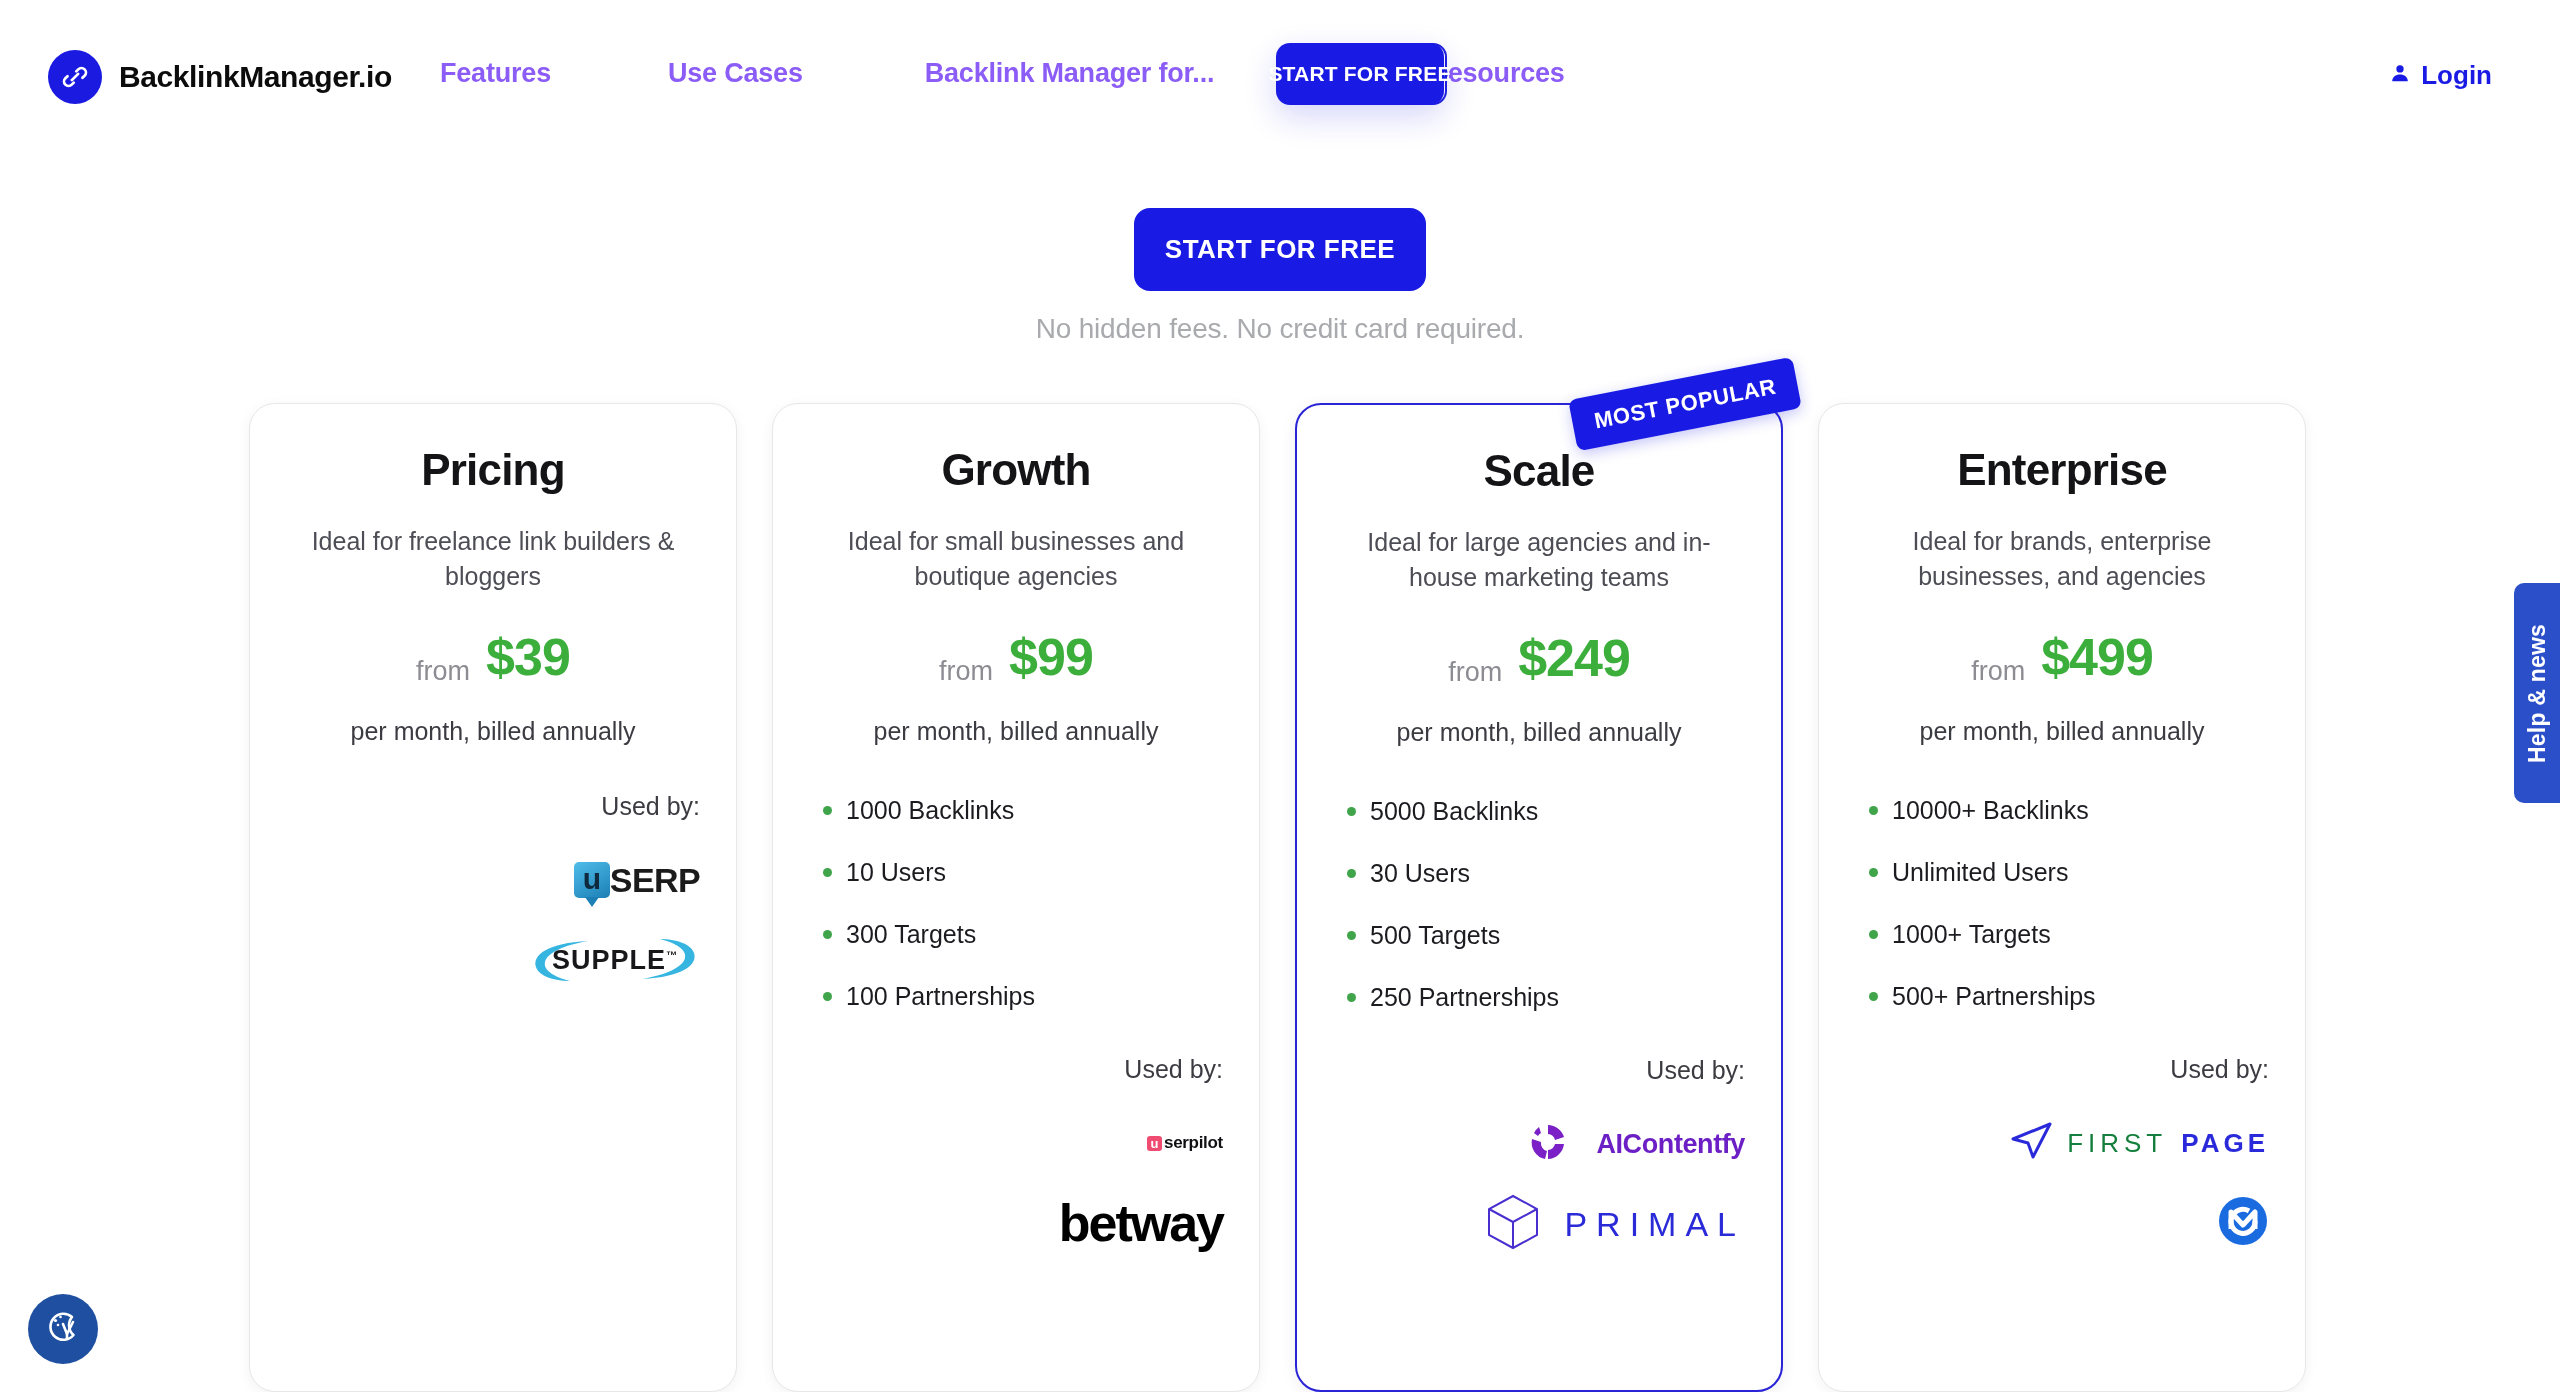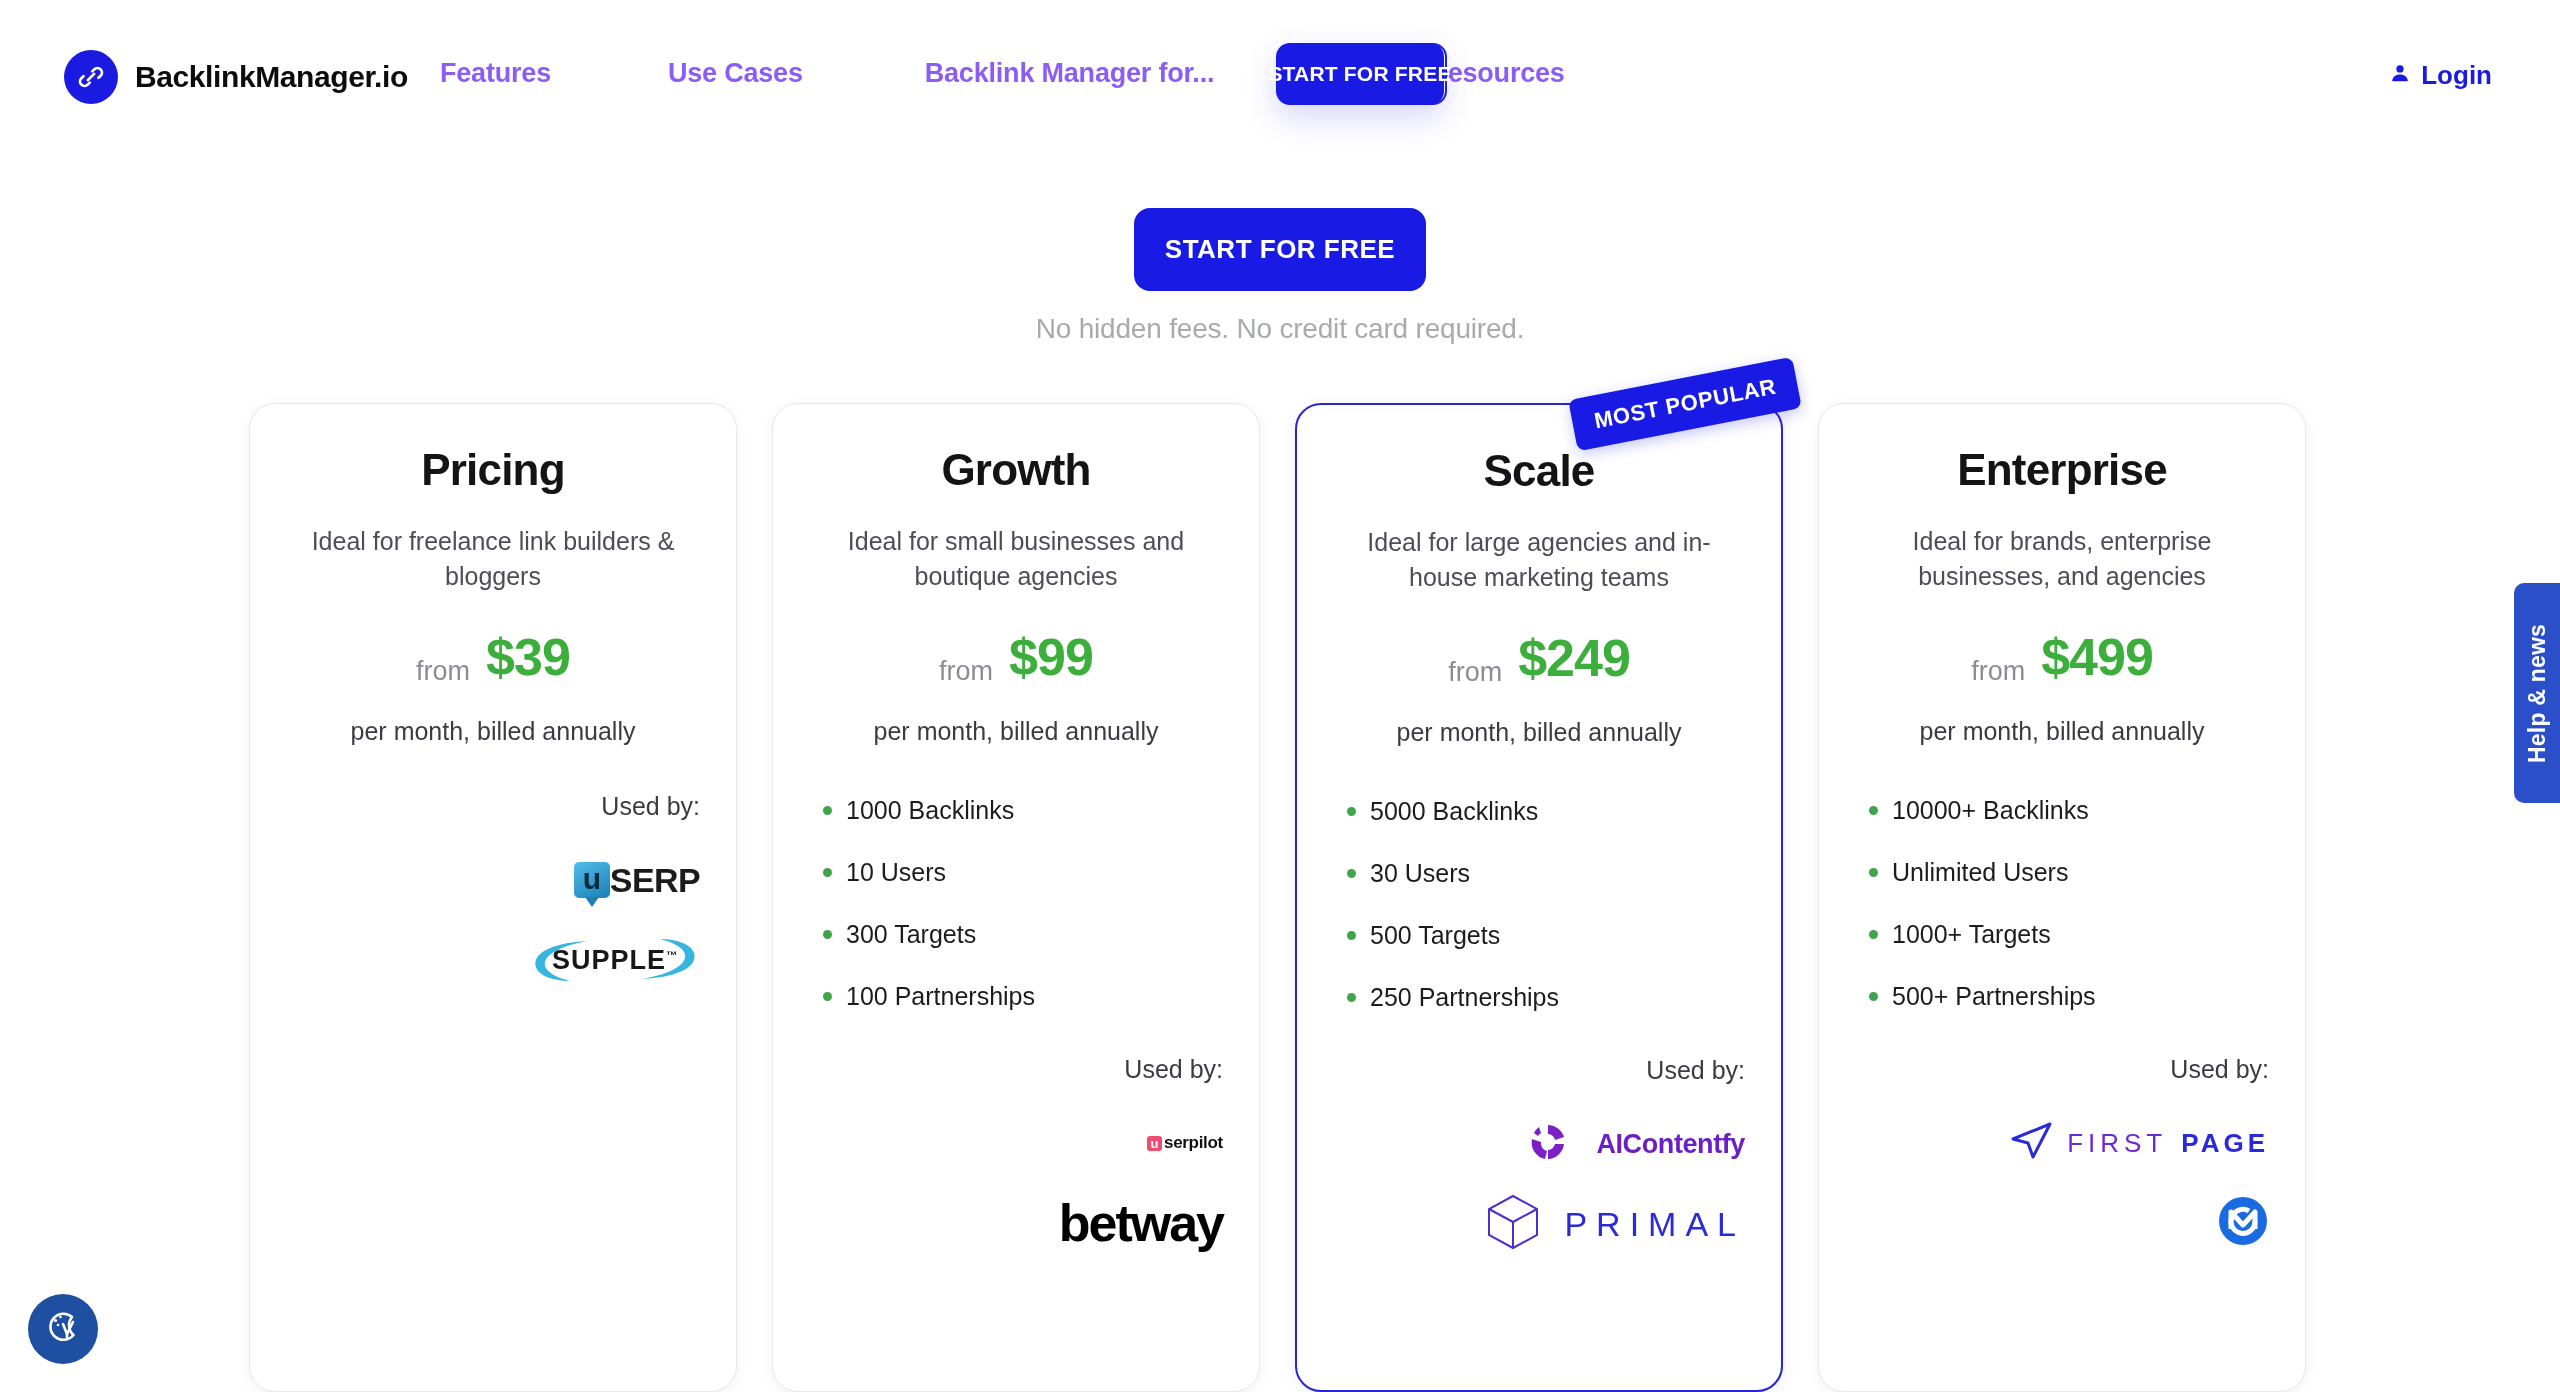--- a/index.html
+++ b/index.html
@@ -17,21 +17,21 @@
     position: absolute;
     top: 0; left: 0;
     width: 2560px;
     height: 168px;
     background: #ffffff;
     display: flex;
     align-items: center;
   }
   .brand {
     position: absolute;
-    left: 64px;
+    left: 48px;
     top: 50px;
     display: flex;
     align-items: center;
     gap: 17px;
   }
   .brand-mark {
     width: 54px; height: 54px;
     border-radius: 50%;
     background: #1A1AE0;
     display: flex; align-items: center; justify-content: center;
@@ -329,21 +329,21 @@
 
   .logo-betway { font-size: 52px; font-weight: 800; color: #000000; letter-spacing: -2px; }
 
   .logo-aicontentfy { display: flex; align-items: center; gap: 28px; }
   .aic-text { font-size: 27px; font-weight: 700; color: #6B1FC4; letter-spacing: -0.4px; }
 
   .logo-primal { display: flex; align-items: center; gap: 24px; }
   .primal-text { font-size: 34px; font-weight: 400; color: #2A2AD8; letter-spacing: 9px; }
 
   .logo-firstpage { display: flex; align-items: center; gap: 14px; }
-  .fp-first { font-size: 26px; font-weight: 400; color: #6d28d9; letter-spacing: 5px; }
+  .fp-first { font-size: 26px; font-weight: 400; color: #15803d; letter-spacing: 5px; }
   .fp-page { font-size: 26px; font-weight: 700; color: #2A2ADB; letter-spacing: 4px; }
 
   
   .help-tab {
     position: absolute;
     right: 0;
     top: 583px;
     width: 46px;
     height: 220px;
     background: #2B4FC8;

